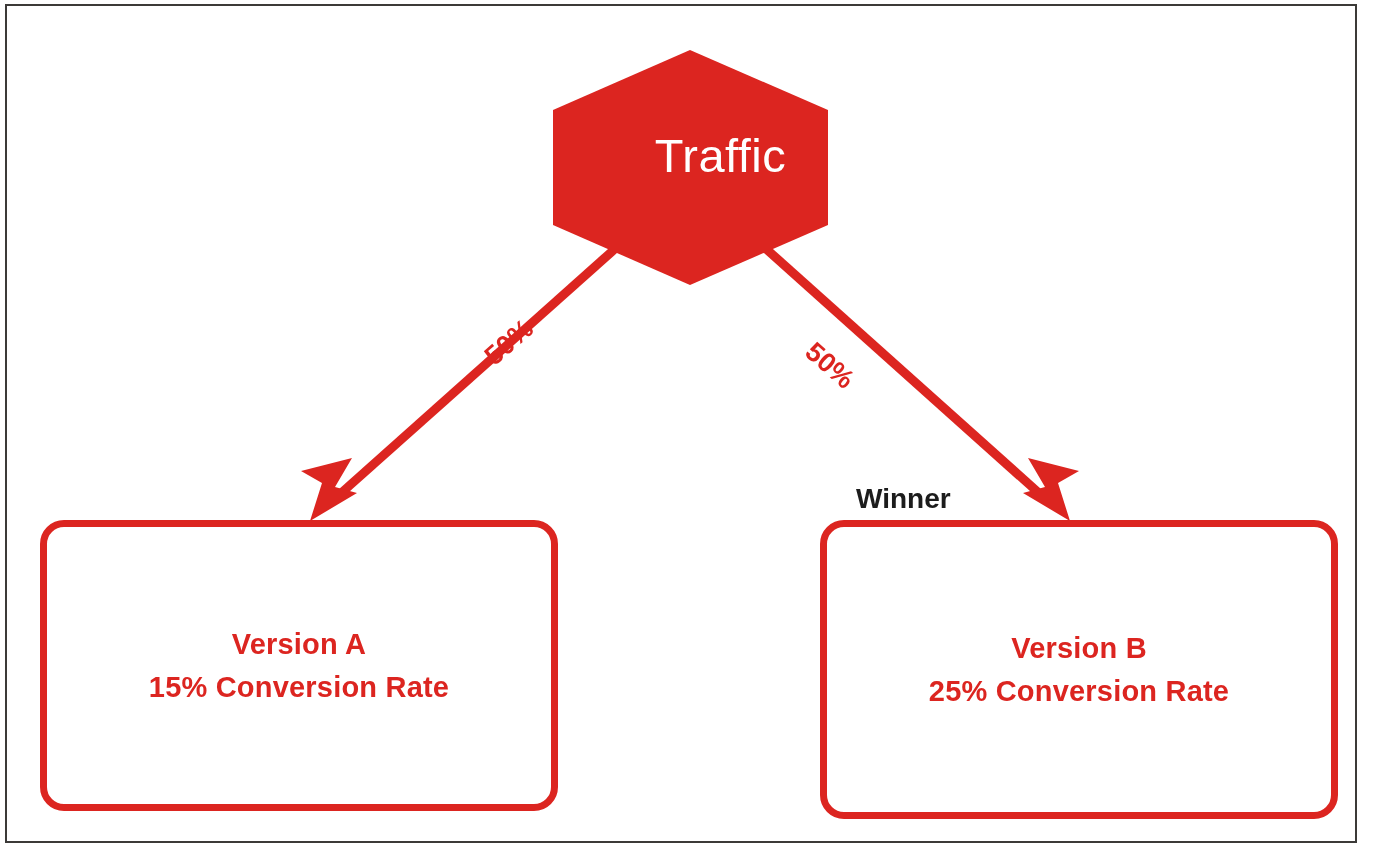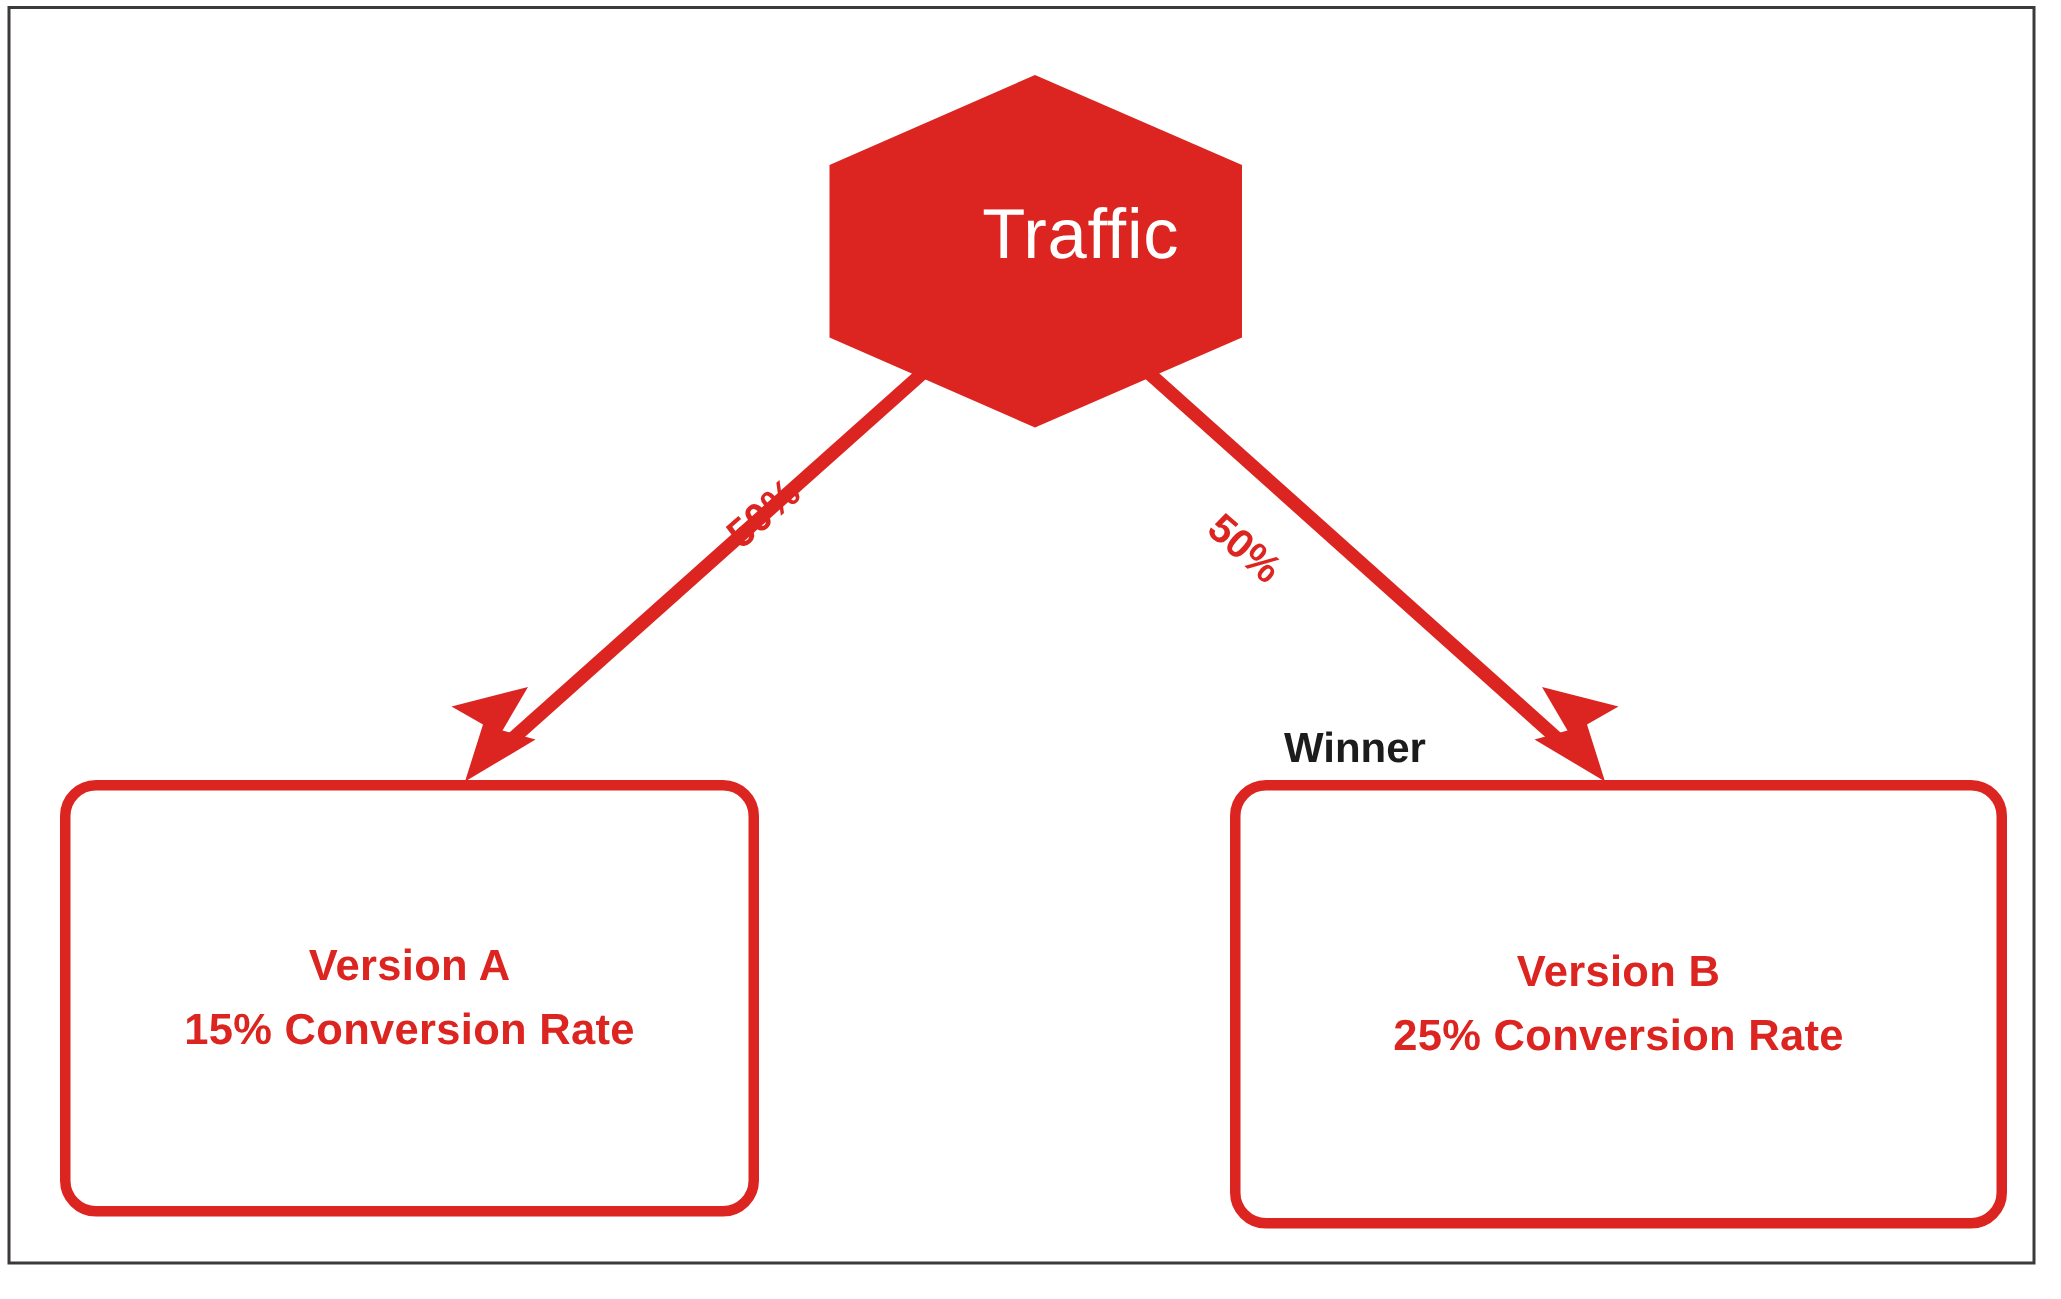--- a/index.html
+++ b/index.html
@@ -42,21 +42,21 @@
     border-radius: 24px;
     background: #ffffff;
     display: flex;
     align-items: center;
     justify-content: center;
     text-align: center;
   }
   #box-version-a {
     left: 40px;
     top: 520px;
-    width: 466px;
+    width: 518px;
     height: 291px;
   }
   #box-version-b {
     left: 820px;
     top: 520px;
     width: 518px;
     height: 299px;
     text-align: center;
   }
   .box-label {

